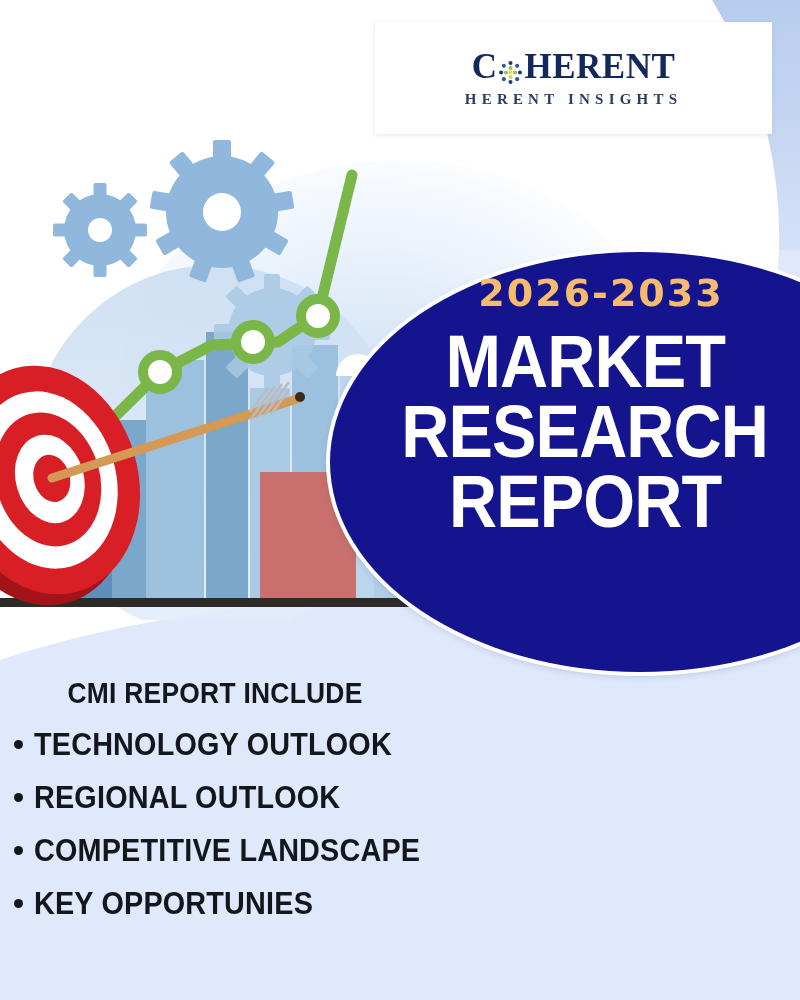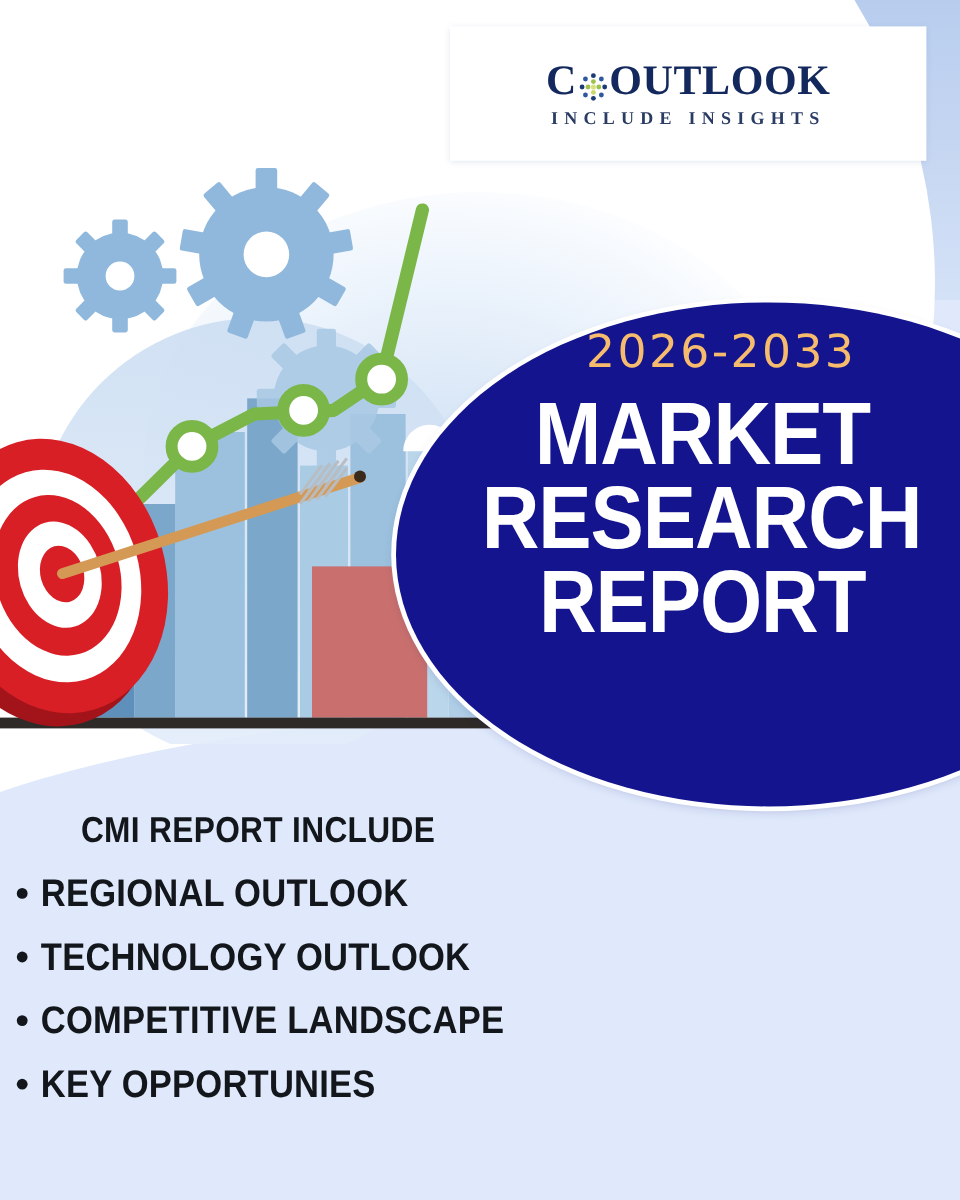--- a/index.html
+++ b/index.html
@@ -87,21 +87,21 @@
     border-radius:50%/50%;
     box-shadow:0 0 0 4px #ffffff, 0 3px 9px rgba(20,20,120,.25);
   }
   .title-inner{
     position:absolute; left:405px; top:268px; width:360px; height:390px;
     display:flex; flex-direction:column; align-items:center;
     padding-top:6px;
   }
   .years{
     font-family:"DejaVu Sans", sans-serif;
-    font-size:38px; font-weight:400; letter-spacing:2px;
+    font-size:38px; font-weight:700; letter-spacing:2px;
     color:#f6bb6d; line-height:1.05; white-space:nowrap;margin-left:32px;
   }
   .title-line{
     font-family:"Liberation Sans Narrow","Liberation Sans", sans-serif;
     font-weight:700; color:#ffffff;
     font-size:74px; line-height:.92; letter-spacing:-1px;
     transform:scaleX(.9); transform-origin:center;
     white-space:nowrap;
   }
   .title-line.l1{ margin-top:14px; }
@@ -284,43 +284,43 @@
             <circle cx="3.2" cy="13" r="2.1" fill="#1b3b77"></circle>
             <circle cx="6.1" cy="6.1" r="2.1" fill="#2d5a9e"></circle>
             <circle cx="13" cy="8.3" r="2.1" fill="#9fc04a"></circle>
             <circle cx="17.7" cy="13" r="2.1" fill="#9fc04a"></circle>
             <circle cx="13" cy="17.7" r="2.1" fill="#c8d86a"></circle>
             <circle cx="8.3" cy="13" r="2.1" fill="#9fc04a"></circle>
             <circle cx="13" cy="13" r="2.2" fill="#d8e27c"></circle>
           </g>
         </svg>
       </span>
-      <span class="post">OUTLOOK</span>
+      <span class="post">HERENT</span>
     </div>
-    <div class="logo-sub">INCLUDE INSIGHTS</div>
+    <div class="logo-sub">HERENT INSIGHTS</div>
   </div>
 
   <div class="title-ellipse"></div>
   <div class="title-inner">
     <div class="years">2026-2033</div>
     <div class="title-line l1">MARKET</div>
     <div class="title-line l2">RESEARCH</div>
     <div class="title-line l3">REPORT</div>
   </div>
 
   <div class="include-head">CMI REPORT INCLUDE</div>
 
   <ul class="bullets">
     <li>
       <span class="dot"></span>
-      <span class="txt">REGIONAL OUTLOOK</span>
+      <span class="txt">TECHNOLOGY OUTLOOK</span>
     </li>
     <li>
       <span class="dot"></span>
-      <span class="txt">TECHNOLOGY OUTLOOK</span>
+      <span class="txt">REGIONAL OUTLOOK</span>
     </li>
     <li>
       <span class="dot"></span>
       <span class="txt">COMPETITIVE LANDSCAPE</span>
     </li>
     <li>
       <span class="dot"></span>
       <span class="txt">KEY OPPORTUNIES</span>
     </li>
   </ul>

